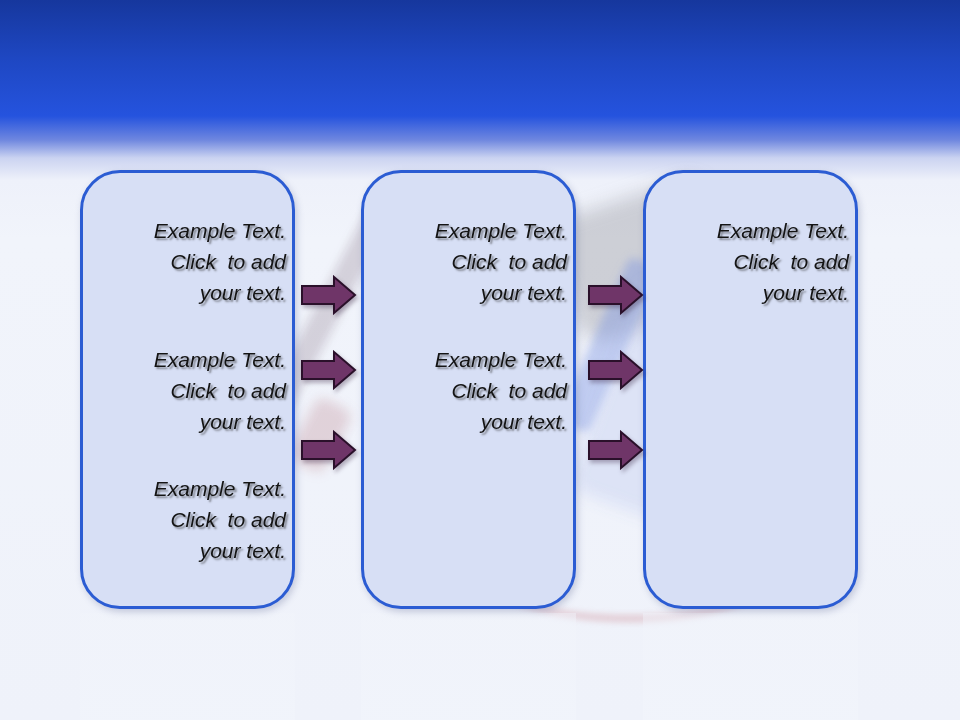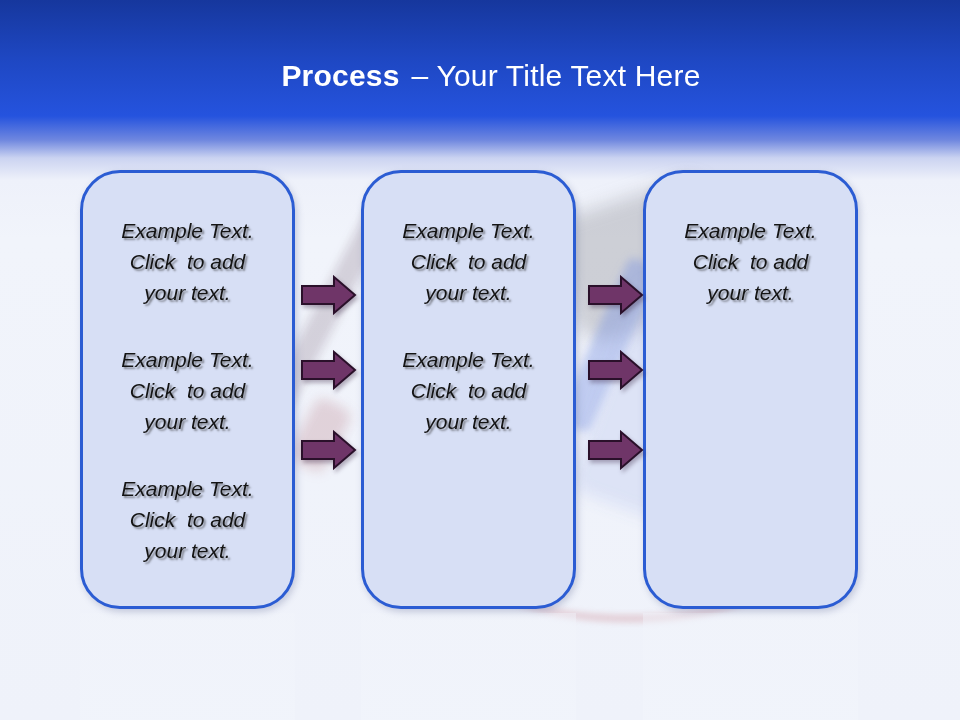--- a/index.html
+++ b/index.html
@@ -84,21 +84,21 @@
   .pbox {
     position: absolute; z-index:3;
     width: 215px; height: 439px;
     top: 170px;
     background: var(--box-fill);
     border: 3px solid var(--box-border);
     border-radius: 40px;
     box-sizing: border-box;
     box-shadow: 2px 3px 7px rgba(80,90,140,0.28);
     padding-top: 42px;
-    text-align: center;
+    text-align: right;
   }
   .pbox-1 { left: 80px; }
   .pbox-2 { left: 361px; }
   .pbox-3 { left: 643px; }
 
   .ptext {
     margin: 0 6px 36px 6px;
     font-style: italic;
     font-size: 21px;
     line-height: 31px;
@@ -141,23 +141,20 @@
       rgba(241,244,251,0.45) 0%,
       rgba(241,244,251,0.78) 70%,
       rgba(241,244,251,0.88) 100%);
   }
 </style>
 </head>
 <body>
 
 <div class="slide">
 
-  <div class="header">
-    <h1 class="title"><span class="t-bold">Process</span><span class="t-rest">– Your Title Text Here</span></h1>
-  </div>
 
   <div class="wm wm-pen"></div>
   <div class="wm wm-pen-tip"></div>
   <div class="wm wm-gray-blob"></div>
   <div class="wm wm-blue-streak"></div>
   <div class="wm wm-panel"></div>
   <div class="wm wm-swoosh"></div>
 
   <div class="reflection refl-1"></div>
   <div class="reflection refl-2"></div>

